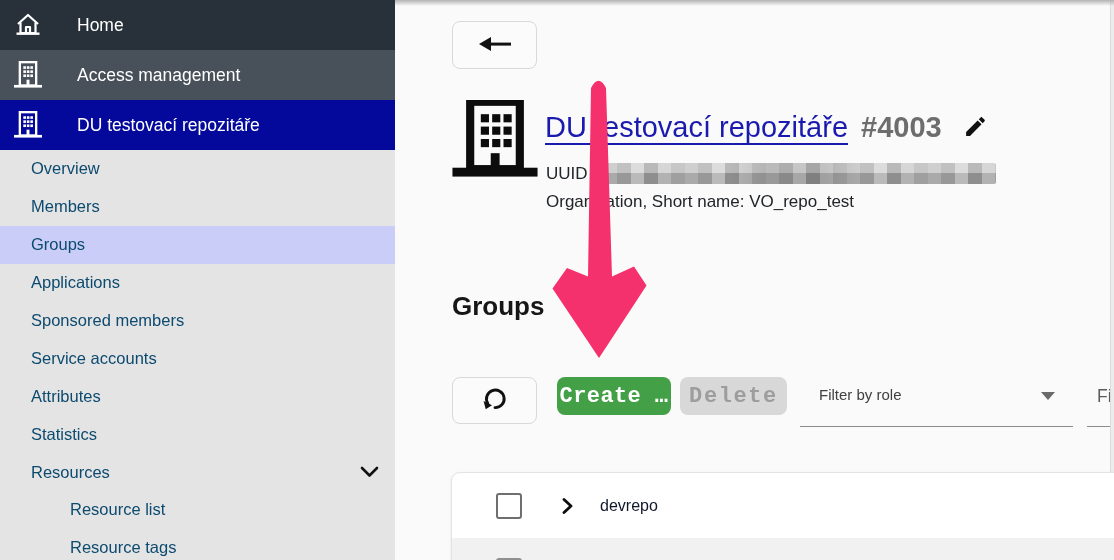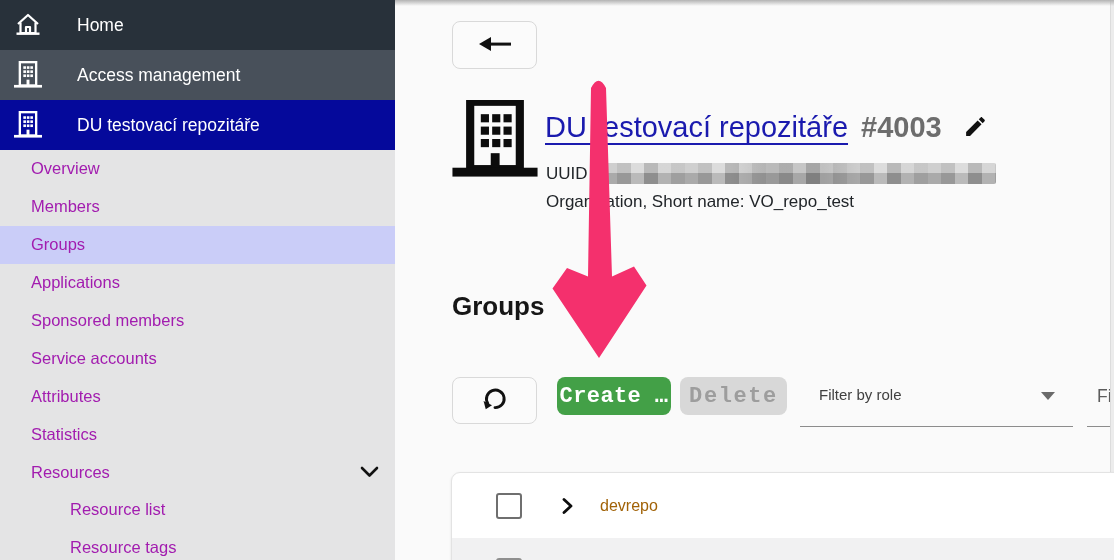--- a/index.html
+++ b/index.html
@@ -17,21 +17,21 @@
   .top-shadow{position:absolute;left:395px;top:0;width:719px;height:6px;background:linear-gradient(#b3b3b3,rgba(250,250,250,0));z-index:3;}
 
   
   .sidebar{position:absolute;left:0;top:0;width:395px;height:560px;background:var(--sidebar-bg);z-index:4;}
   .nav-top{height:50px;display:flex;align-items:center;gap:35px;padding-left:14px;color:#fff;font-size:17.5px;font-weight:500;cursor:pointer;}
   .row-home{background:var(--sidebar-dark);}
   .row-access{background:var(--sidebar-mid);}
   .row-vo{background:var(--vo-blue);}
   .nav-ic{width:28px;height:28px;display:flex;align-items:center;justify-content:center;flex:0 0 auto;}
   .nav-items{display:flex;flex-direction:column;}
-  .item{position:relative;height:37.9px;display:flex;align-items:center;padding-left:31px;font-size:16.5px;color:#a21caf;cursor:pointer;text-align:center;}
+  .item{position:relative;height:37.9px;display:flex;align-items:center;padding-left:31px;font-size:16.5px;color:#0c4a6e;cursor:pointer;text-align:center;}
   .item.active{background:var(--active-item);}
   .item.sub{padding-left:50px;margin-left:20px;}
   .item .chev{position:absolute;right:16px;top:50%;transform:translateY(-50%);display:flex;}
 
   
   .back-btn{position:absolute;left:452px;top:21px;width:85px;height:48px;background:#fbfbfb;border:1px solid #d9d9d9;border-radius:8px;display:flex;align-items:center;justify-content:center;cursor:pointer;}
   .big-building{position:absolute;left:451px;top:100px;}
   .entity-title{position:absolute;left:545px;top:111px;display:flex;align-items:baseline;gap:13px;font-size:29px;font-weight:500;white-space:nowrap;}
   .entity-title a{color:var(--link);text-decoration:underline;text-underline-offset:6px;text-decoration-thickness:2px;cursor:pointer;}
   .entity-id{color:#6d6d6d;font-weight:700;}
@@ -58,21 +58,21 @@
   .text-field{position:absolute;left:1087px;top:379px;width:120px;height:48px;border-bottom:1.5px solid #8c8c8c;cursor:text;}
   .text-field .flabel{position:absolute;left:10px;top:7px;font-size:17.5px;color:#5c5c5c;white-space:nowrap;}
 
   
   .card{position:absolute;left:451px;top:472px;width:700px;height:130px;background:#fff;border:1px solid #e3e3e3;border-radius:9px 9px 0 0;box-shadow:0 1px 3px rgba(0,0,0,.08);z-index:2;overflow:hidden;}
   .trow{height:65px;display:flex;align-items:center;}
   .trow.striped{background:#f1f1f2;}
   .cbx{width:26px;height:26px;border:2.5px solid #6f6f6f;border-radius:3px;background:#fff;margin-left:44px;flex:0 0 auto;cursor:pointer;}
   .trow.striped .cbx{border-color:#8f8f8f;background:transparent;}
   .row-chev{margin-left:38px;display:flex;cursor:pointer;}
-  .gname{margin-left:25px;font-size:16px;font-weight:500;color:#a16207;}
+  .gname{margin-left:25px;font-size:16px;font-weight:500;color:#0f172a;}
 
   
   .arrow-overlay{position:absolute;left:0;top:0;z-index:9;pointer-events:none;}
 </style>
 </head>
 <body>
 
 <div class="stage">
 
   <div class="right-gutter"></div>

